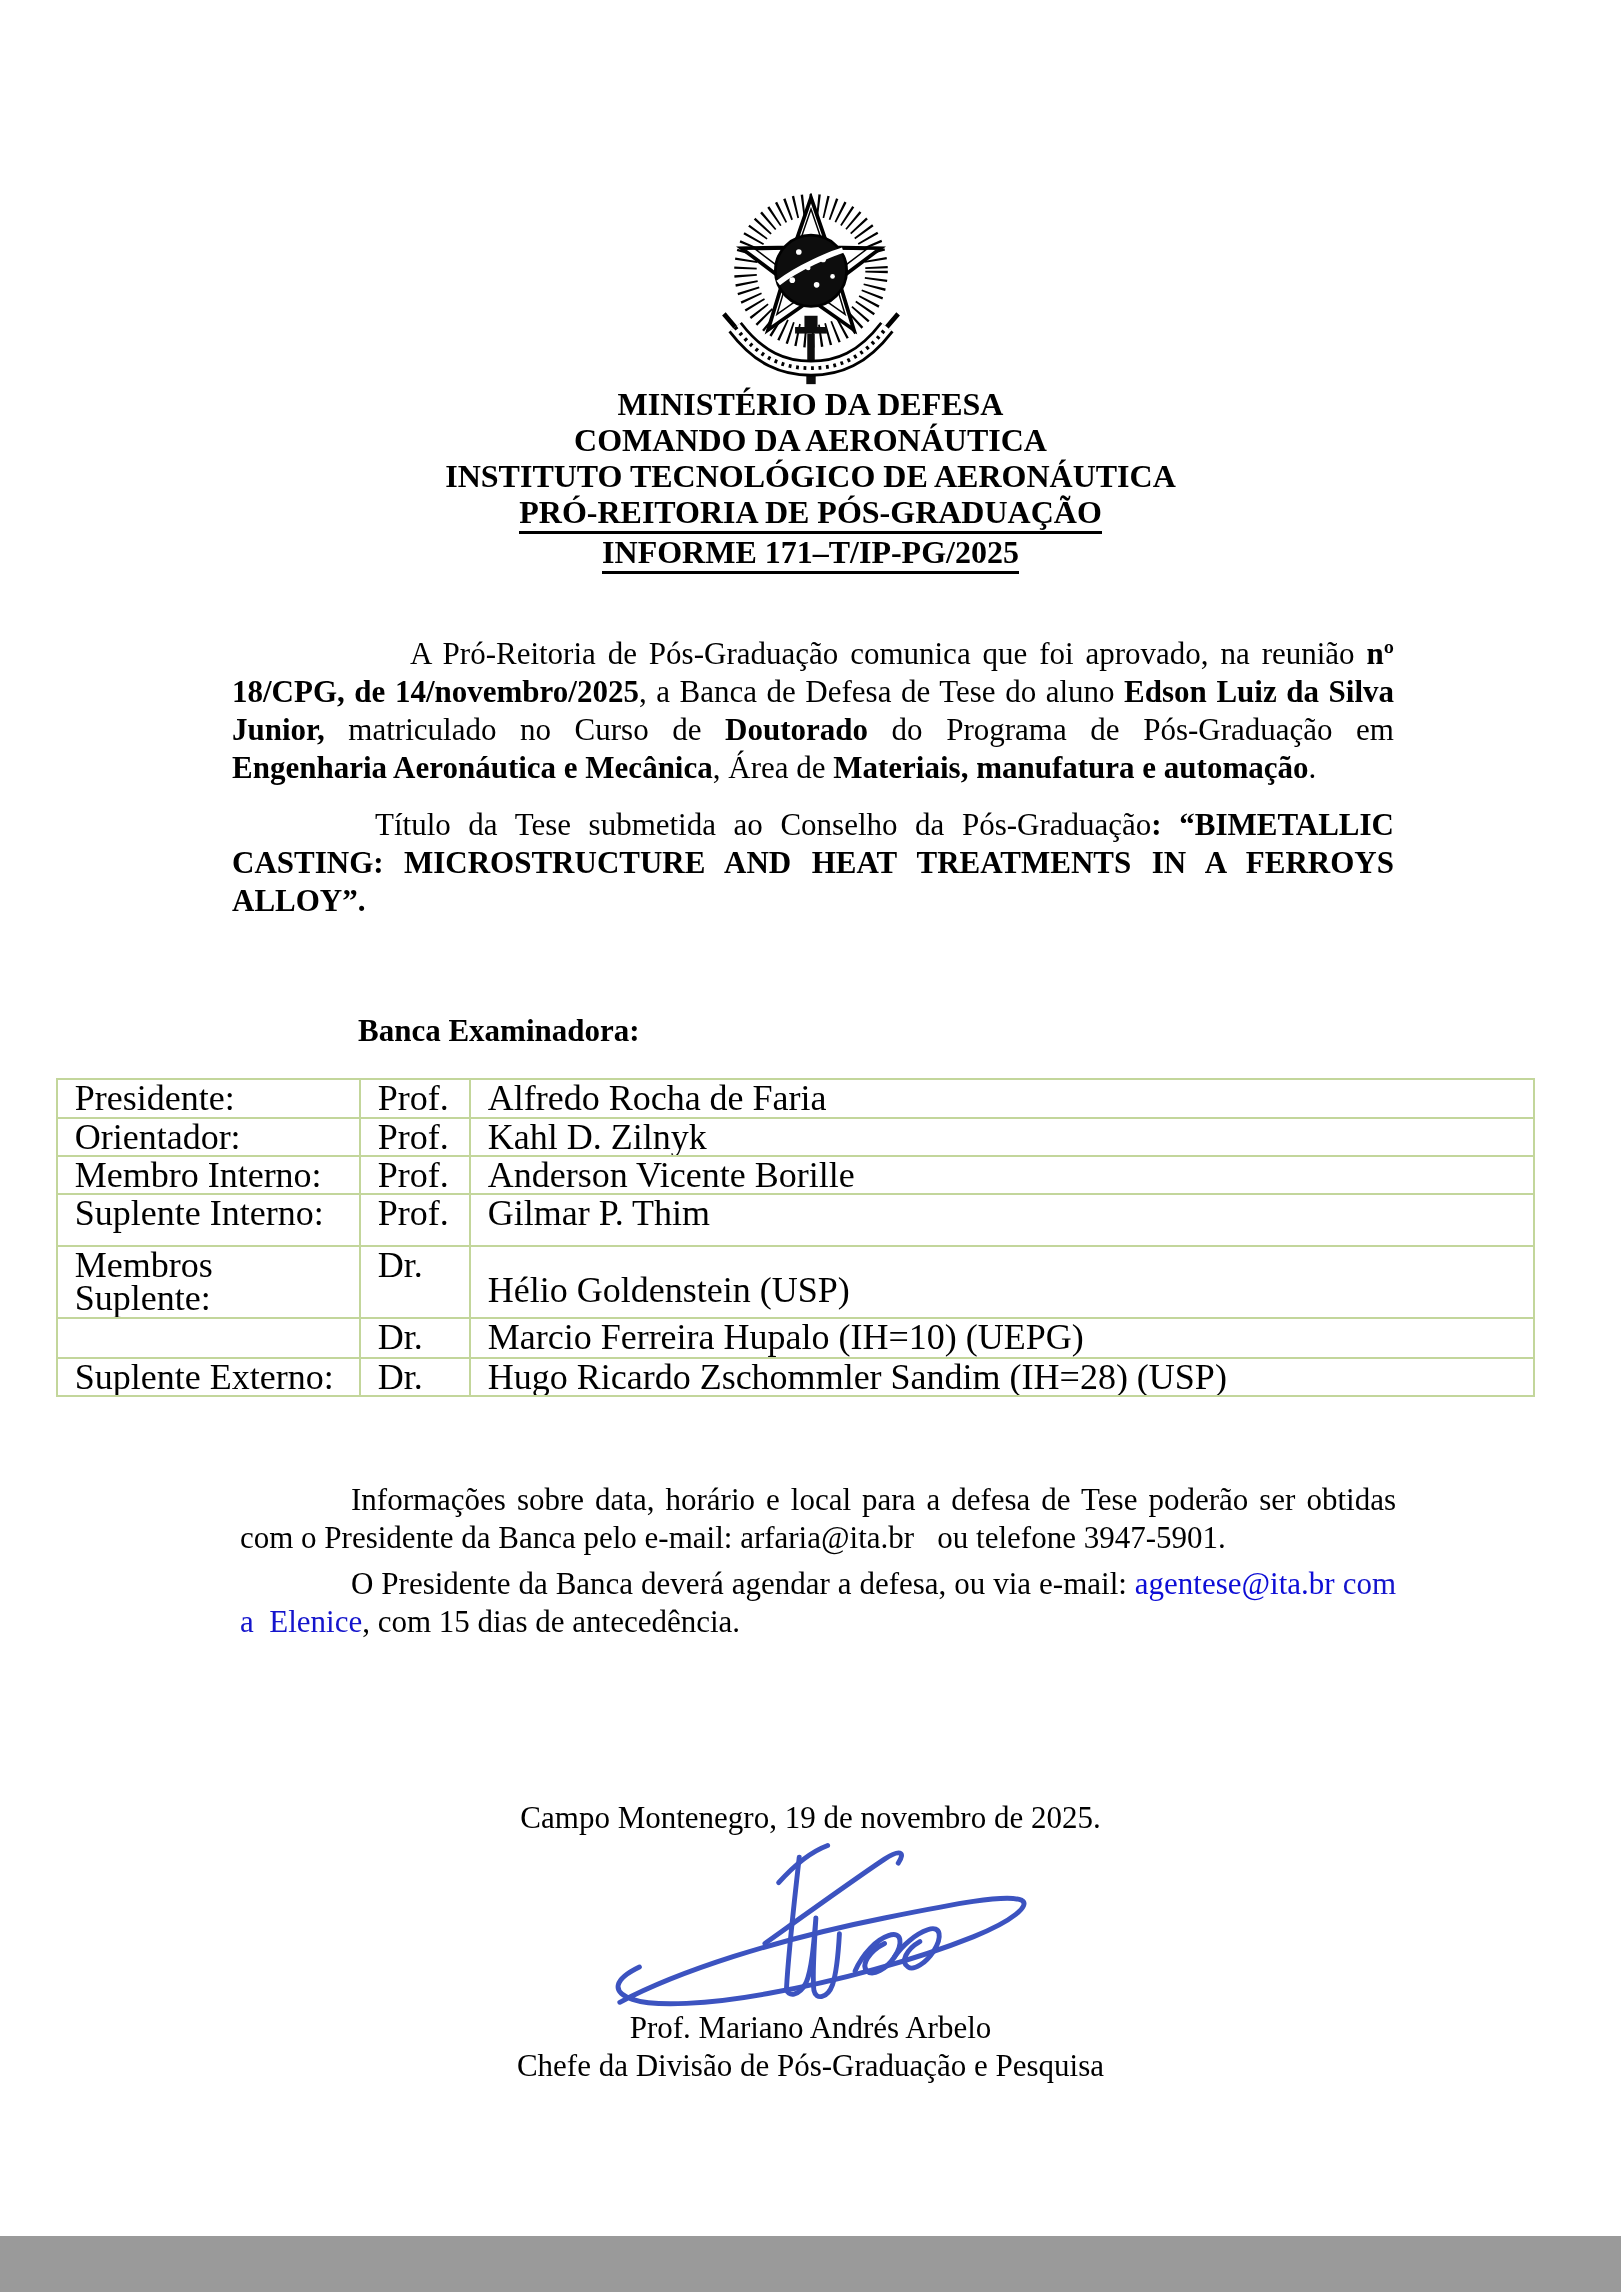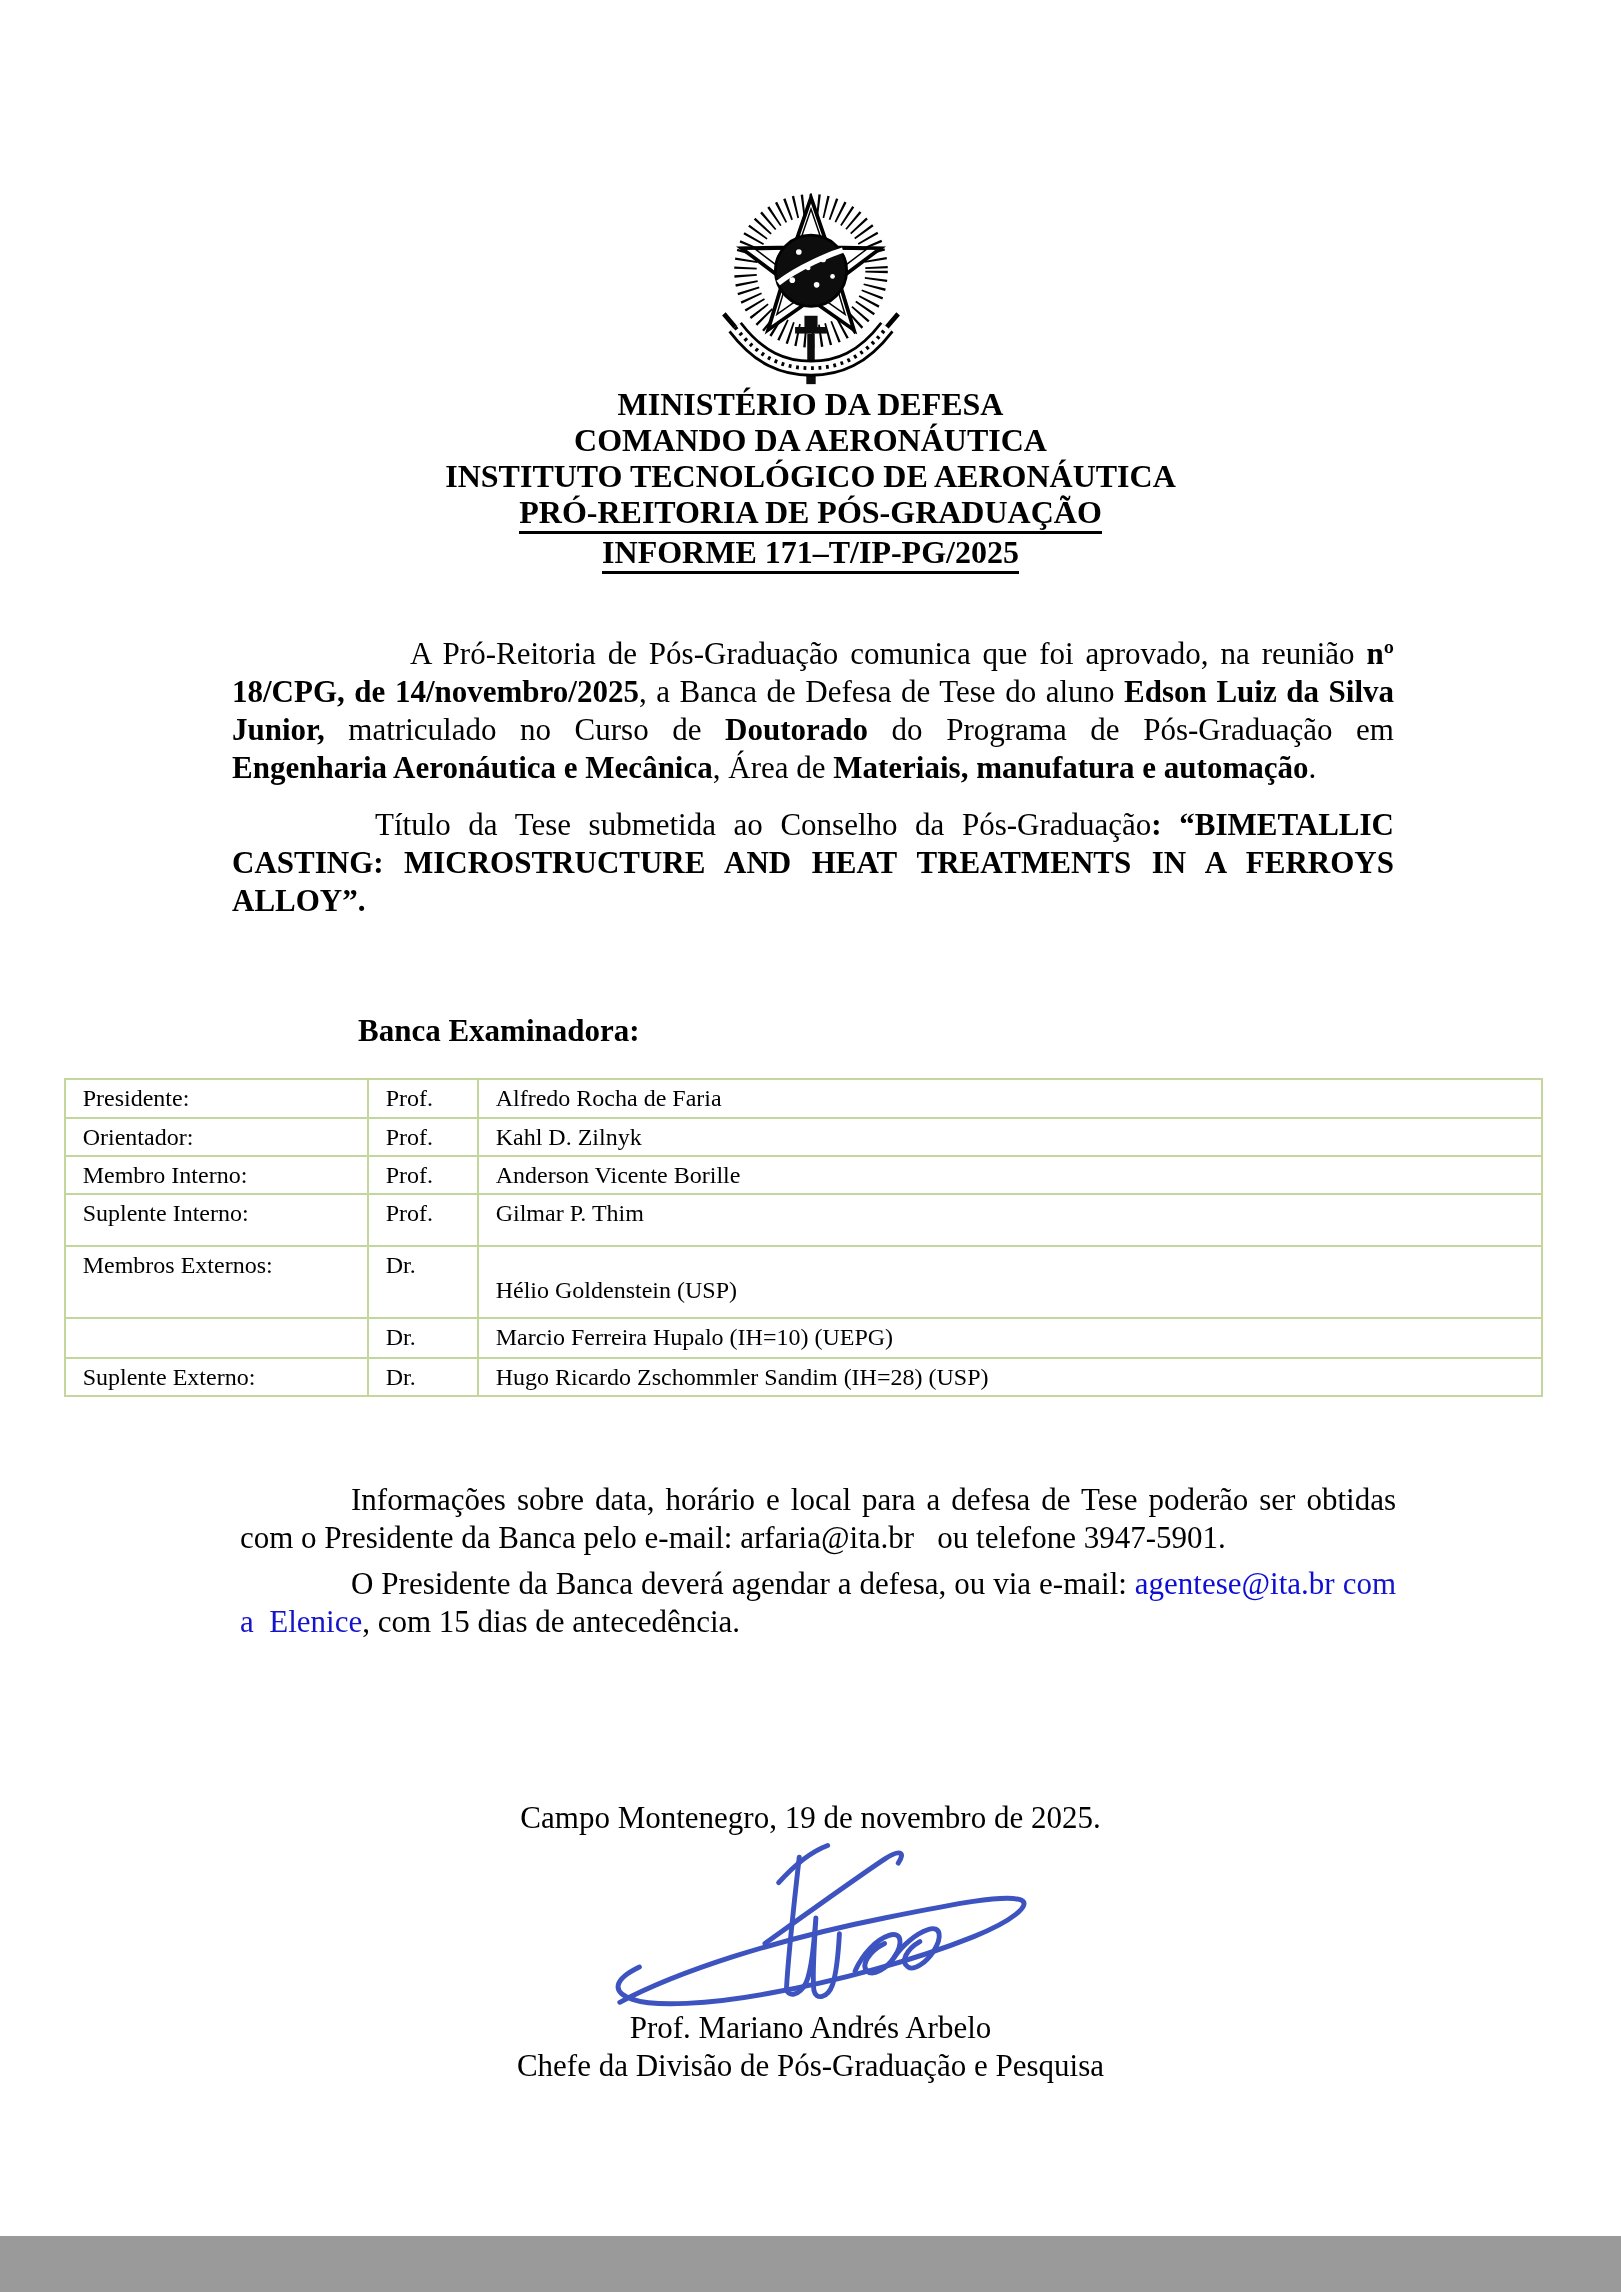--- a/index.html
+++ b/index.html
@@ -18,22 +18,22 @@
   .header{position:absolute;top:386px;left:0;width:100%;text-align:center;
           font-weight:bold;font-size:32px;line-height:36px;}
   .header .u span{display:inline-block;border-bottom:3.9px solid #000;padding-bottom:1px;}
   
   .bodytext{font-size:31px;line-height:38px;text-align:justify;}
   .para1{position:absolute;left:232px;top:635px;width:1162px;text-indent:178px;}
   .para2{position:absolute;left:232px;top:806px;width:1162px;text-indent:143px;}
   .b{font-weight:bold;}
   .banca-heading{position:absolute;left:358px;top:1013px;font-size:31px;font-weight:bold;}
   
-  table.banca{position:absolute;left:64px;top:1078px;width:1477px;
-    border-collapse:collapse;font-size:24px;table-layout:fixed;padding-left:48px;}
+  table.banca{position:absolute;left:56px;top:1078px;width:1477px;
+    border-collapse:collapse;font-size:36px;table-layout:fixed;padding-left:48px;}
   table.banca td{border:2.9px solid #c3d69b;vertical-align:top;
     padding:2px 5.9px 0 16.7px;line-height:33px;overflow:hidden;}
   col.c-role{width:303px;} col.c-title{width:110px;} col.c-name{width:1064px;}
   tr.r1{height:39px;} tr.r2{height:38px;} tr.r3{height:38px;}
   tr.r4{height:52px;} tr.r5{height:72px;} tr.r6{height:40px;} tr.r7{height:38px;}
   tr.r5 td.name{padding-top:26.5px;}
   
   .para34{position:absolute;left:232px;top:1473px;width:1172px;}
   .para34 p{margin:8px;text-indent:111px;}
   a.link{color:#0d0dd6;cursor:pointer;}
@@ -115,21 +115,21 @@
       <td>Membro Interno:</td>
       <td>Prof.</td>
       <td class="name">Anderson Vicente Borille</td>
     </tr>
     <tr class="r4">
       <td>Suplente Interno:</td>
       <td>Prof.</td>
       <td class="name">Gilmar P. Thim</td>
     </tr>
     <tr class="r5">
-      <td>Membros Externos:</td>
+      <td>Membros Suplente:</td>
       <td>Dr.</td>
       <td class="name">Hélio Goldenstein (USP)</td>
     </tr>
     <tr class="r6">
       <td></td>
       <td>Dr.</td>
       <td class="name">Marcio Ferreira Hupalo (IH=10) (UEPG)</td>
     </tr>
     <tr class="r7">
       <td>Suplente Externo:</td>

